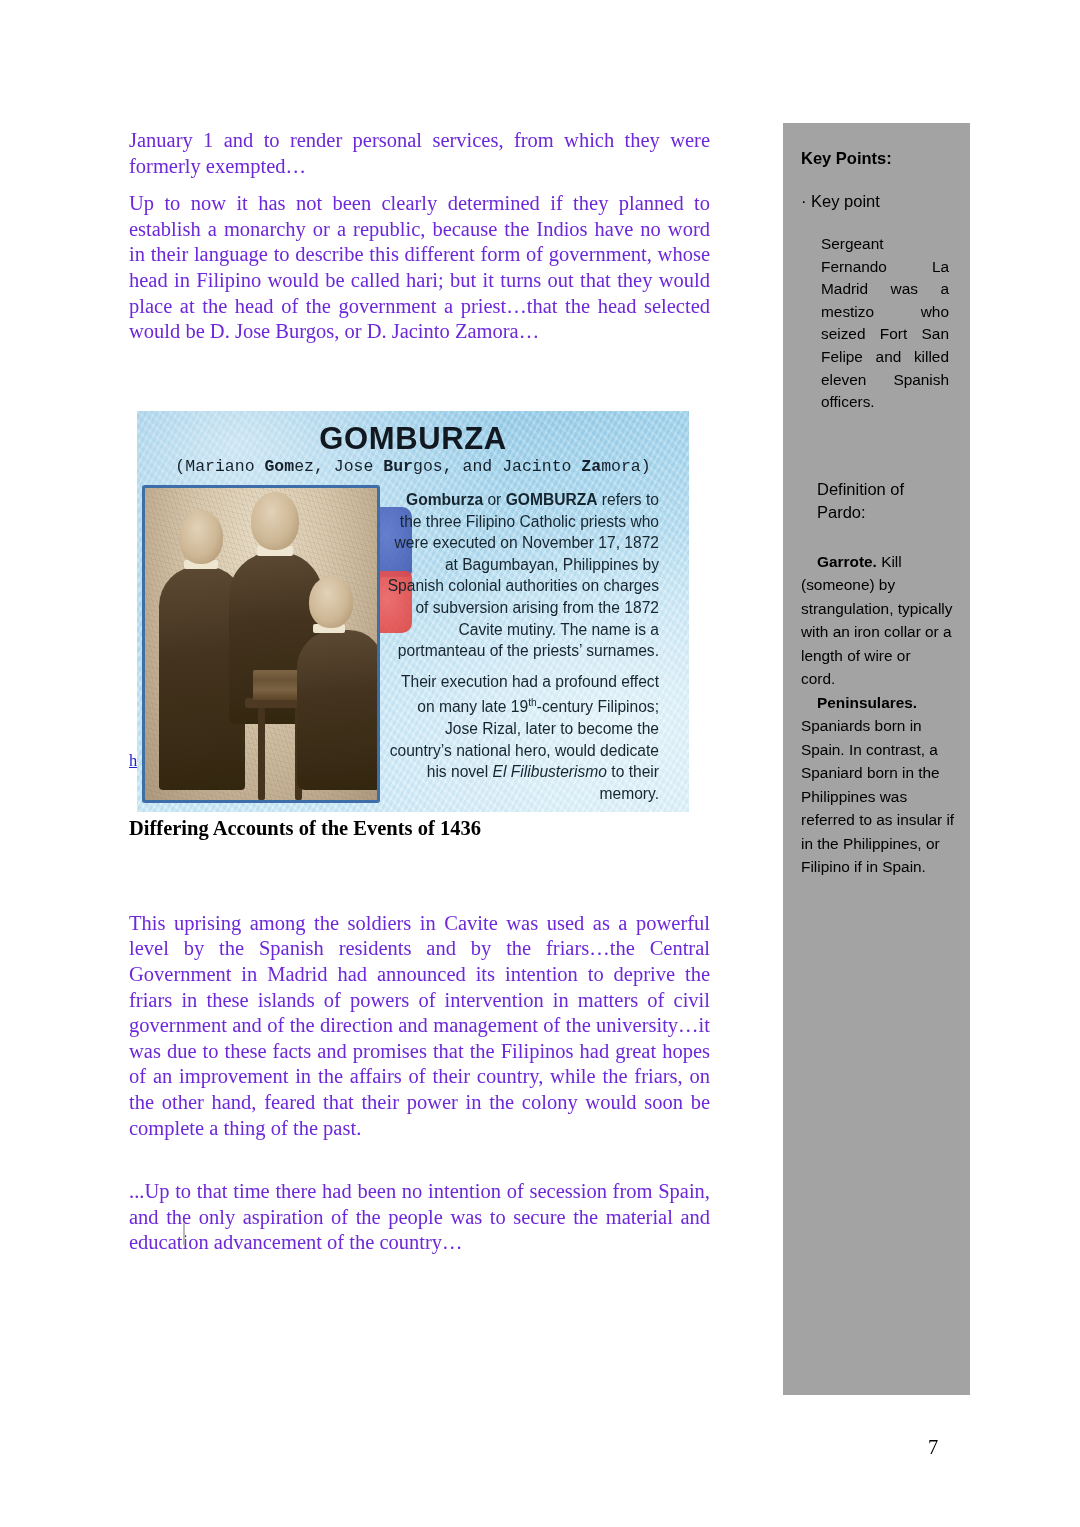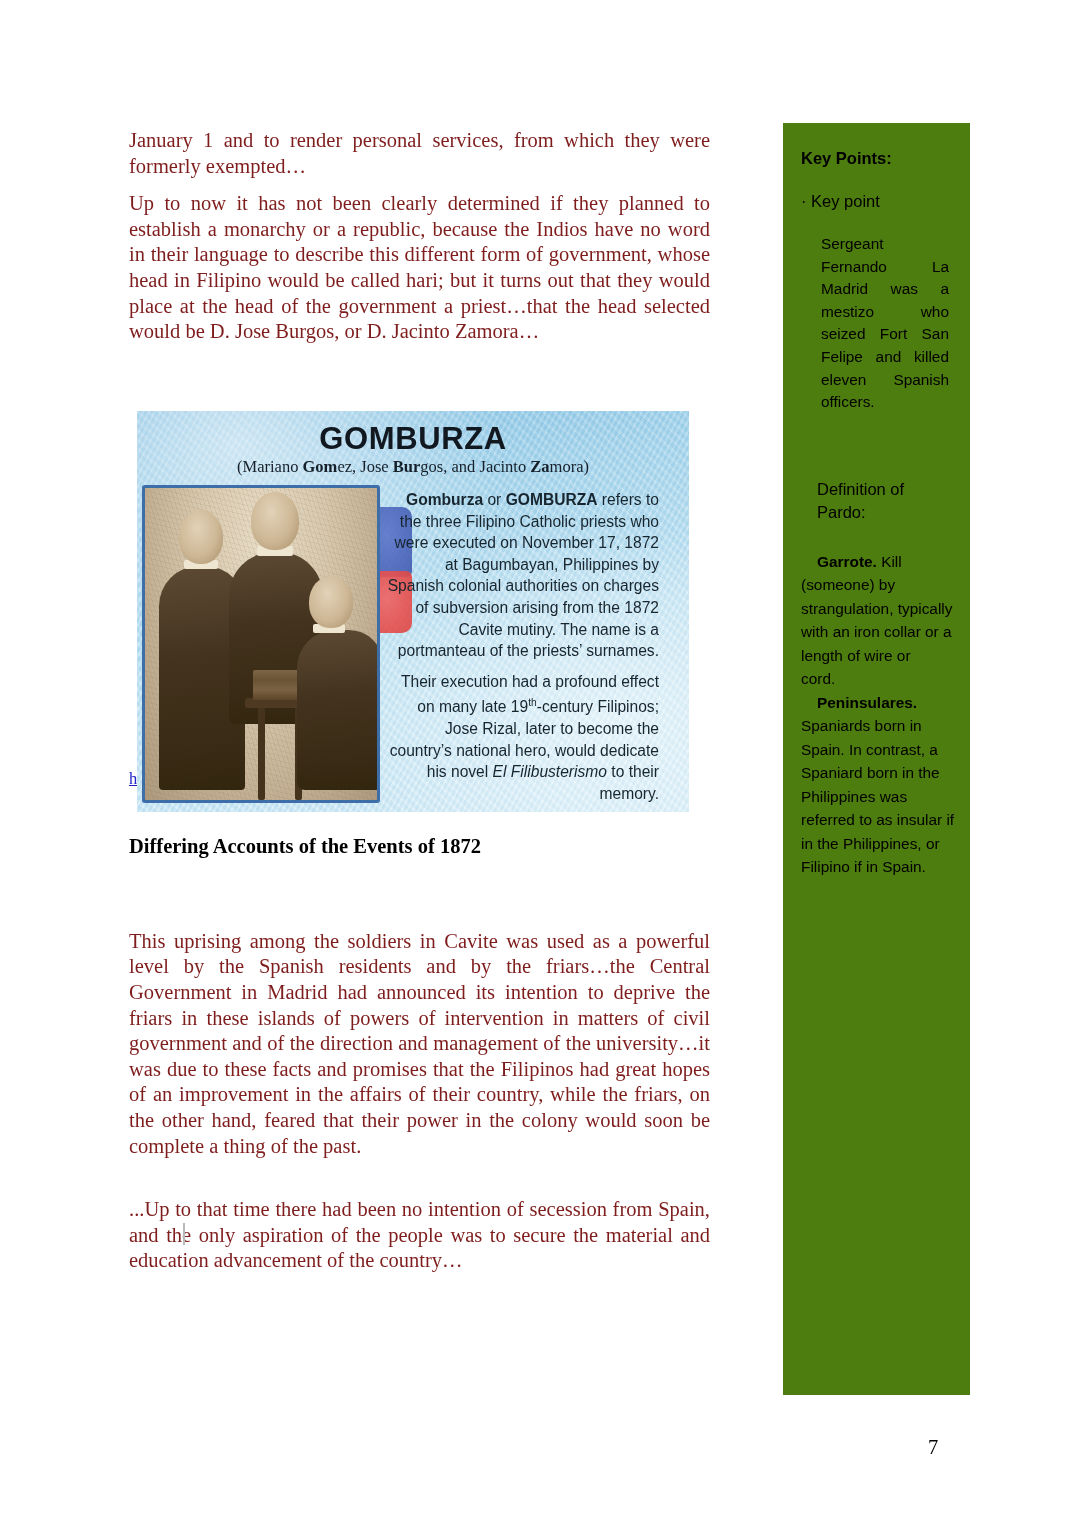--- a/index.html
+++ b/index.html
@@ -23,23 +23,23 @@
     top: 128px;
     width: 581px;
   }
   .para {
     font-family: "Liberation Serif", serif;
     font-size: 20.5px;
     line-height: 25.6px;
     text-align: justify;
     text-justify: inter-word;
     margin: 0 0 12px 0;
-    color: #7f1d1d;
-  }
-  .para.tight { margin-bottom: 20px; }
+    color: #6d28d9;
+  }
+  .para.tight { margin-bottom: 2px; }
   .para.last  { margin-bottom: 0; }
 
   .heading {
     font-family: "Liberation Serif", serif;
     font-size: 20.5px;
     line-height: 26px;
     font-weight: bold;
     text-align: justify;
     margin: 0;
     color: #000;
@@ -109,21 +109,21 @@
     font-weight: bold;
     font-size: 31px;
     letter-spacing: 0.6px;
     color: #111820;
   }
   .slide-sub {
     position: absolute;
     left: 0; right: 0;
     top: 46px;
     text-align: center;
-    font-family: Liberation Serif, serif;
+    font-family: Liberation Mono, monospace;
     font-size: 16.5px;
     color: #15202b;
   }
   .slide-sub b { font-weight: bold; }
 
   
   .photo-frame {
     position: absolute;
     left: 5px;
     top: 74px;
@@ -223,21 +223,21 @@
     background: #b9b9b9;
   }
 
   
   .sidebar {
     position: absolute;
     left: 783px;
     top: 123px;
     width: 187px;
     height: 1272px;
-    background: #4d7c0f;
+    background: #a3a3a3;
     box-sizing: border-box;
     padding: 26px 15px 0 18px;
     font-family: "Liberation Sans", sans-serif;
   }
   .sb-title {
     font-size: 16.5px;
     font-weight: bold;
     color: #000;
     margin: 0 0 24px 0;
   }
@@ -291,21 +291,21 @@
   <p class="para tight">Up to now it has not been clearly determined if they planned to establish a monarchy or a republic, because the Indios have no word in their language to describe this different form of government, whose head in Filipino would be called hari; but it turns out that they would place at the head of the government a priest…that the head selected would be D. Jose Burgos, or D. Jacinto Zamora…</p>
 
   <div style="height:404px"></div>
 
   <div class="link-line">
     <a class="src-link" href="#">https://www.slideshare.net/joeyvaldriz/philippine-heroes-117435542</a>
   </div>
 
   <div class="spacer-44"></div>
 
-  <p class="heading">Differing Accounts of the Events of 1872</p>
+  <p class="heading">Differing Accounts of the Events of 1436</p>
 
   <div class="spacer-18"></div>
 
 
   <div class="spacer-52"></div>
 
   <p class="para">This uprising among the soldiers in Cavite was used as a powerful level by the Spanish residents and by the friars…the Central Government in  Madrid had announced its intention to deprive the friars in these islands of powers of intervention in matters of civil government and of the direction and management of the university…it was due to these facts and promises that the Filipinos had great hopes of an improvement in the affairs of their country, while the friars, on the other hand, feared that their power in the colony would soon be complete a thing of the past.</p>
 
   <div class="spacer-26"></div>
 

